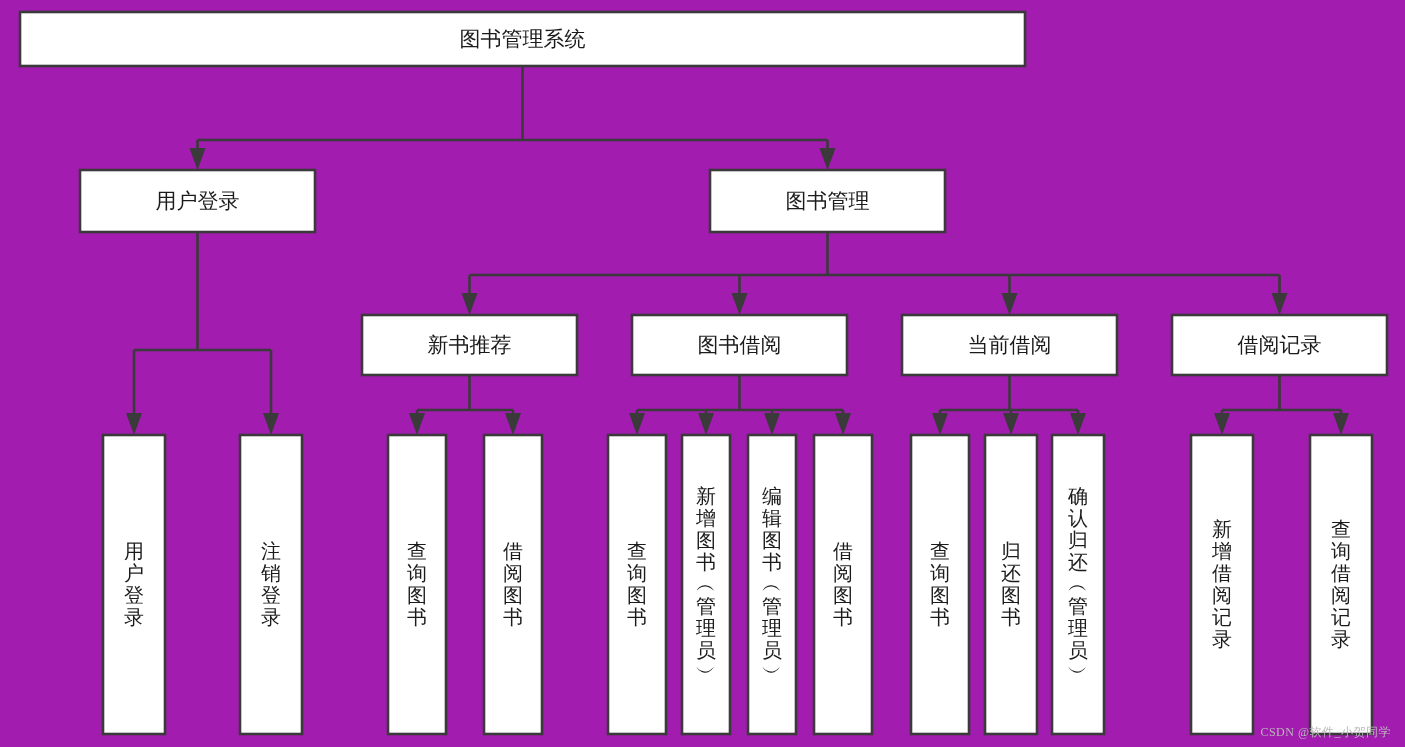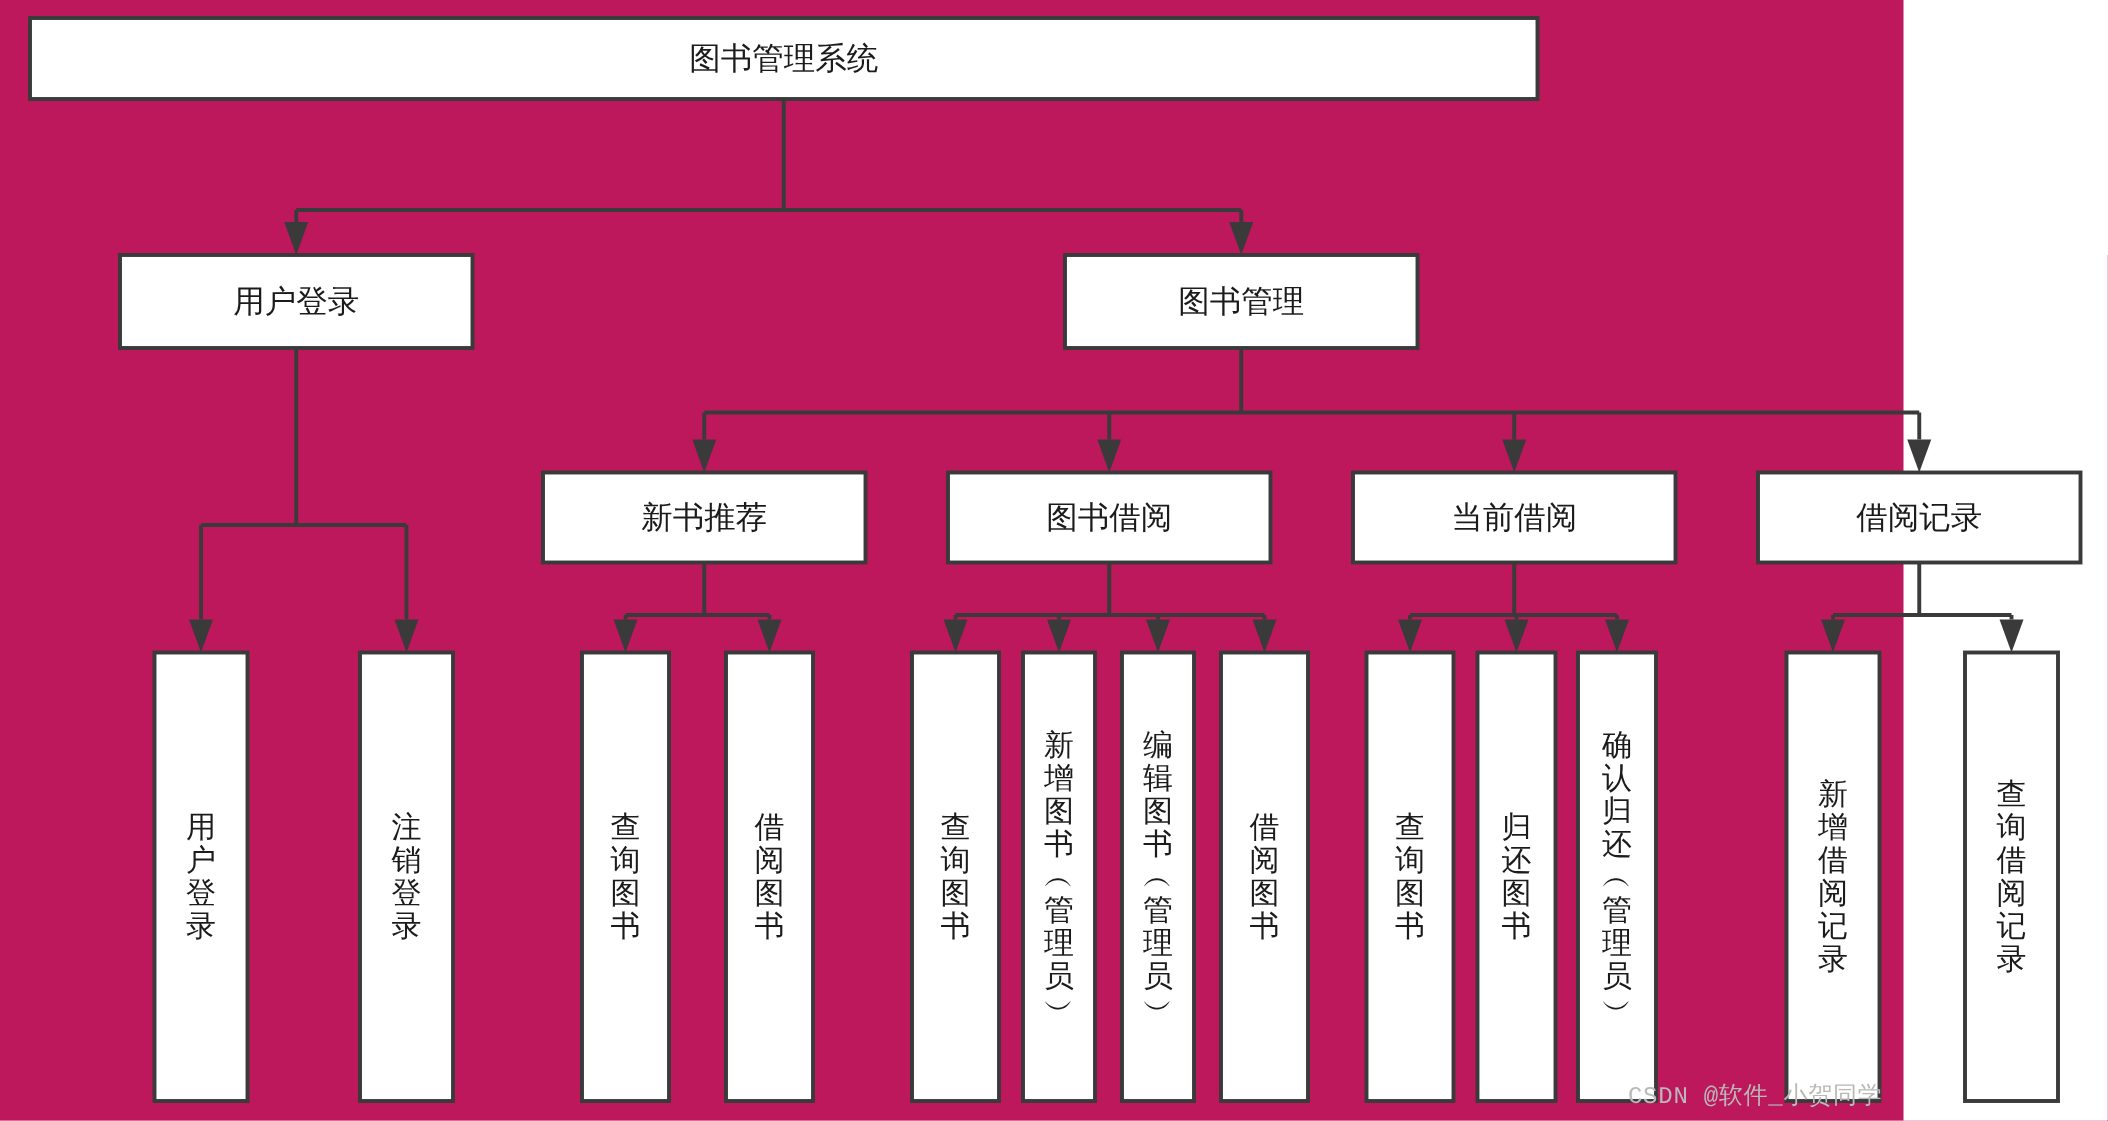--- a/index.html
+++ b/index.html
@@ -9,23 +9,23 @@
     background: #ffffff;
   }
   body {
     width: 1405px;
     height: 747px;
     overflow: hidden;
     font-family: "DejaVu Sans", "Liberation Sans", sans-serif;
   }
   #diagram-root {
     position: relative;
-    width: 1269px;
+    width: 1405px;
     height: 747px;
-    background: #be185d;
+    background: #a21caf;
   }
   svg#diagram-svg {
     position: absolute;
     left: 0;
     top: 0;
     width: 1405px;
     height: 747px;
     display: block;
   }
   .node-box {
@@ -53,22 +53,22 @@
   .node-label-v {
     font-family: "DejaVu Sans", "Liberation Sans", sans-serif;
     font-size: 20px;
     fill: #1b1b1b;
     text-anchor: middle;
   }
   .watermark {
     position: absolute;
     right: 14px;
     bottom: 6px;
-    font-family: Liberation Mono, monospace;
-    font-size: 16px;
+    font-family: Liberation Serif, serif;
+    font-size: 12px;
     color: #b9b9b9;
     letter-spacing: 0.5px;
     white-space: nowrap;
     user-select: none;
   }
 </style>
 </head>
 <body>
 
 <div id="diagram-root">

